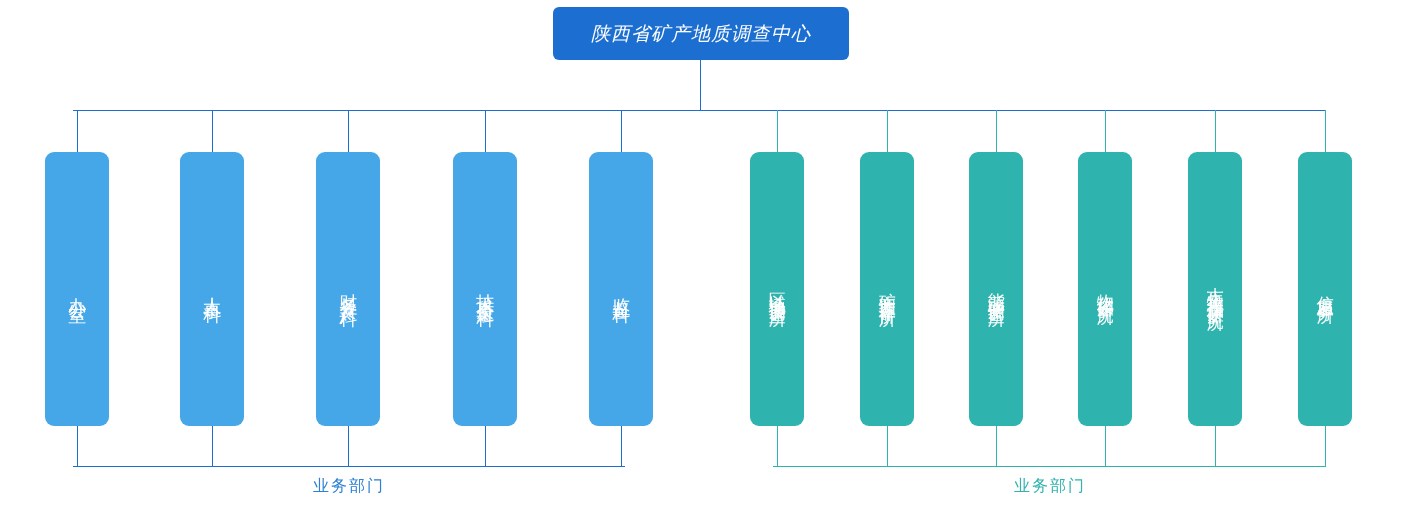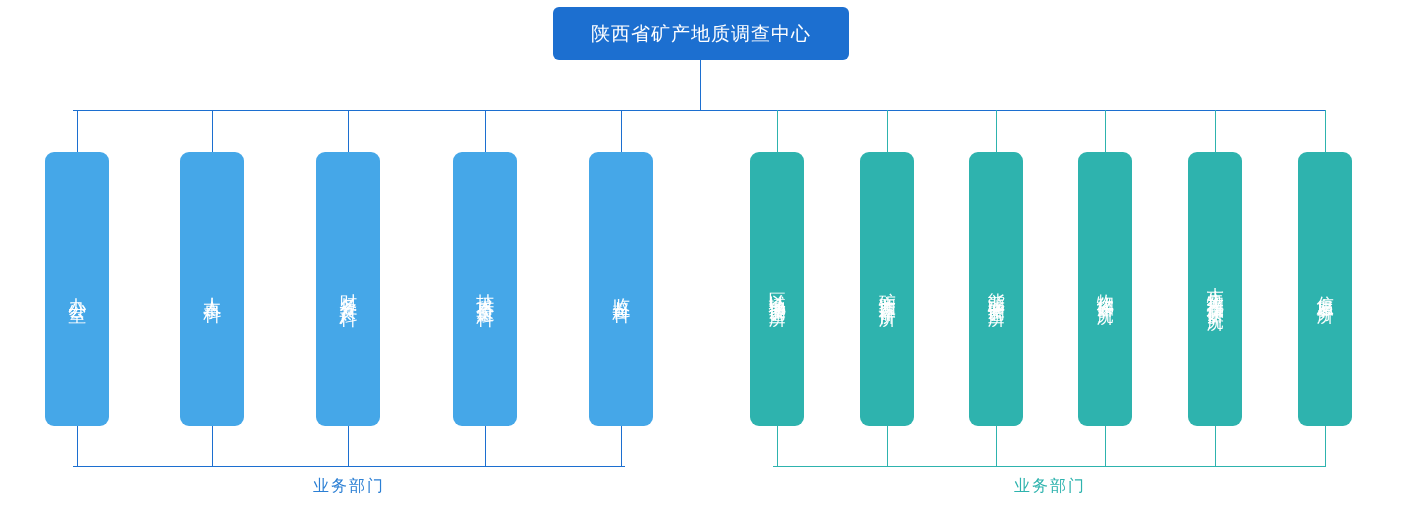--- a/index.html
+++ b/index.html
@@ -24,20 +24,21 @@
     left: 553px;
     top: 7px;
     width: 296px;
     height: 53px;
     background: #1c6fd0;
     border-radius: 6px;
     display: flex;
     align-items: center;
     justify-content: center;
     box-sizing: border-box;
+    font-style: italic;
   }
   .root-label {
     color: #ffffff;
     font-size: 19px;
     letter-spacing: 1px;
     line-height: 1;
     white-space: nowrap;
   }
 
   

